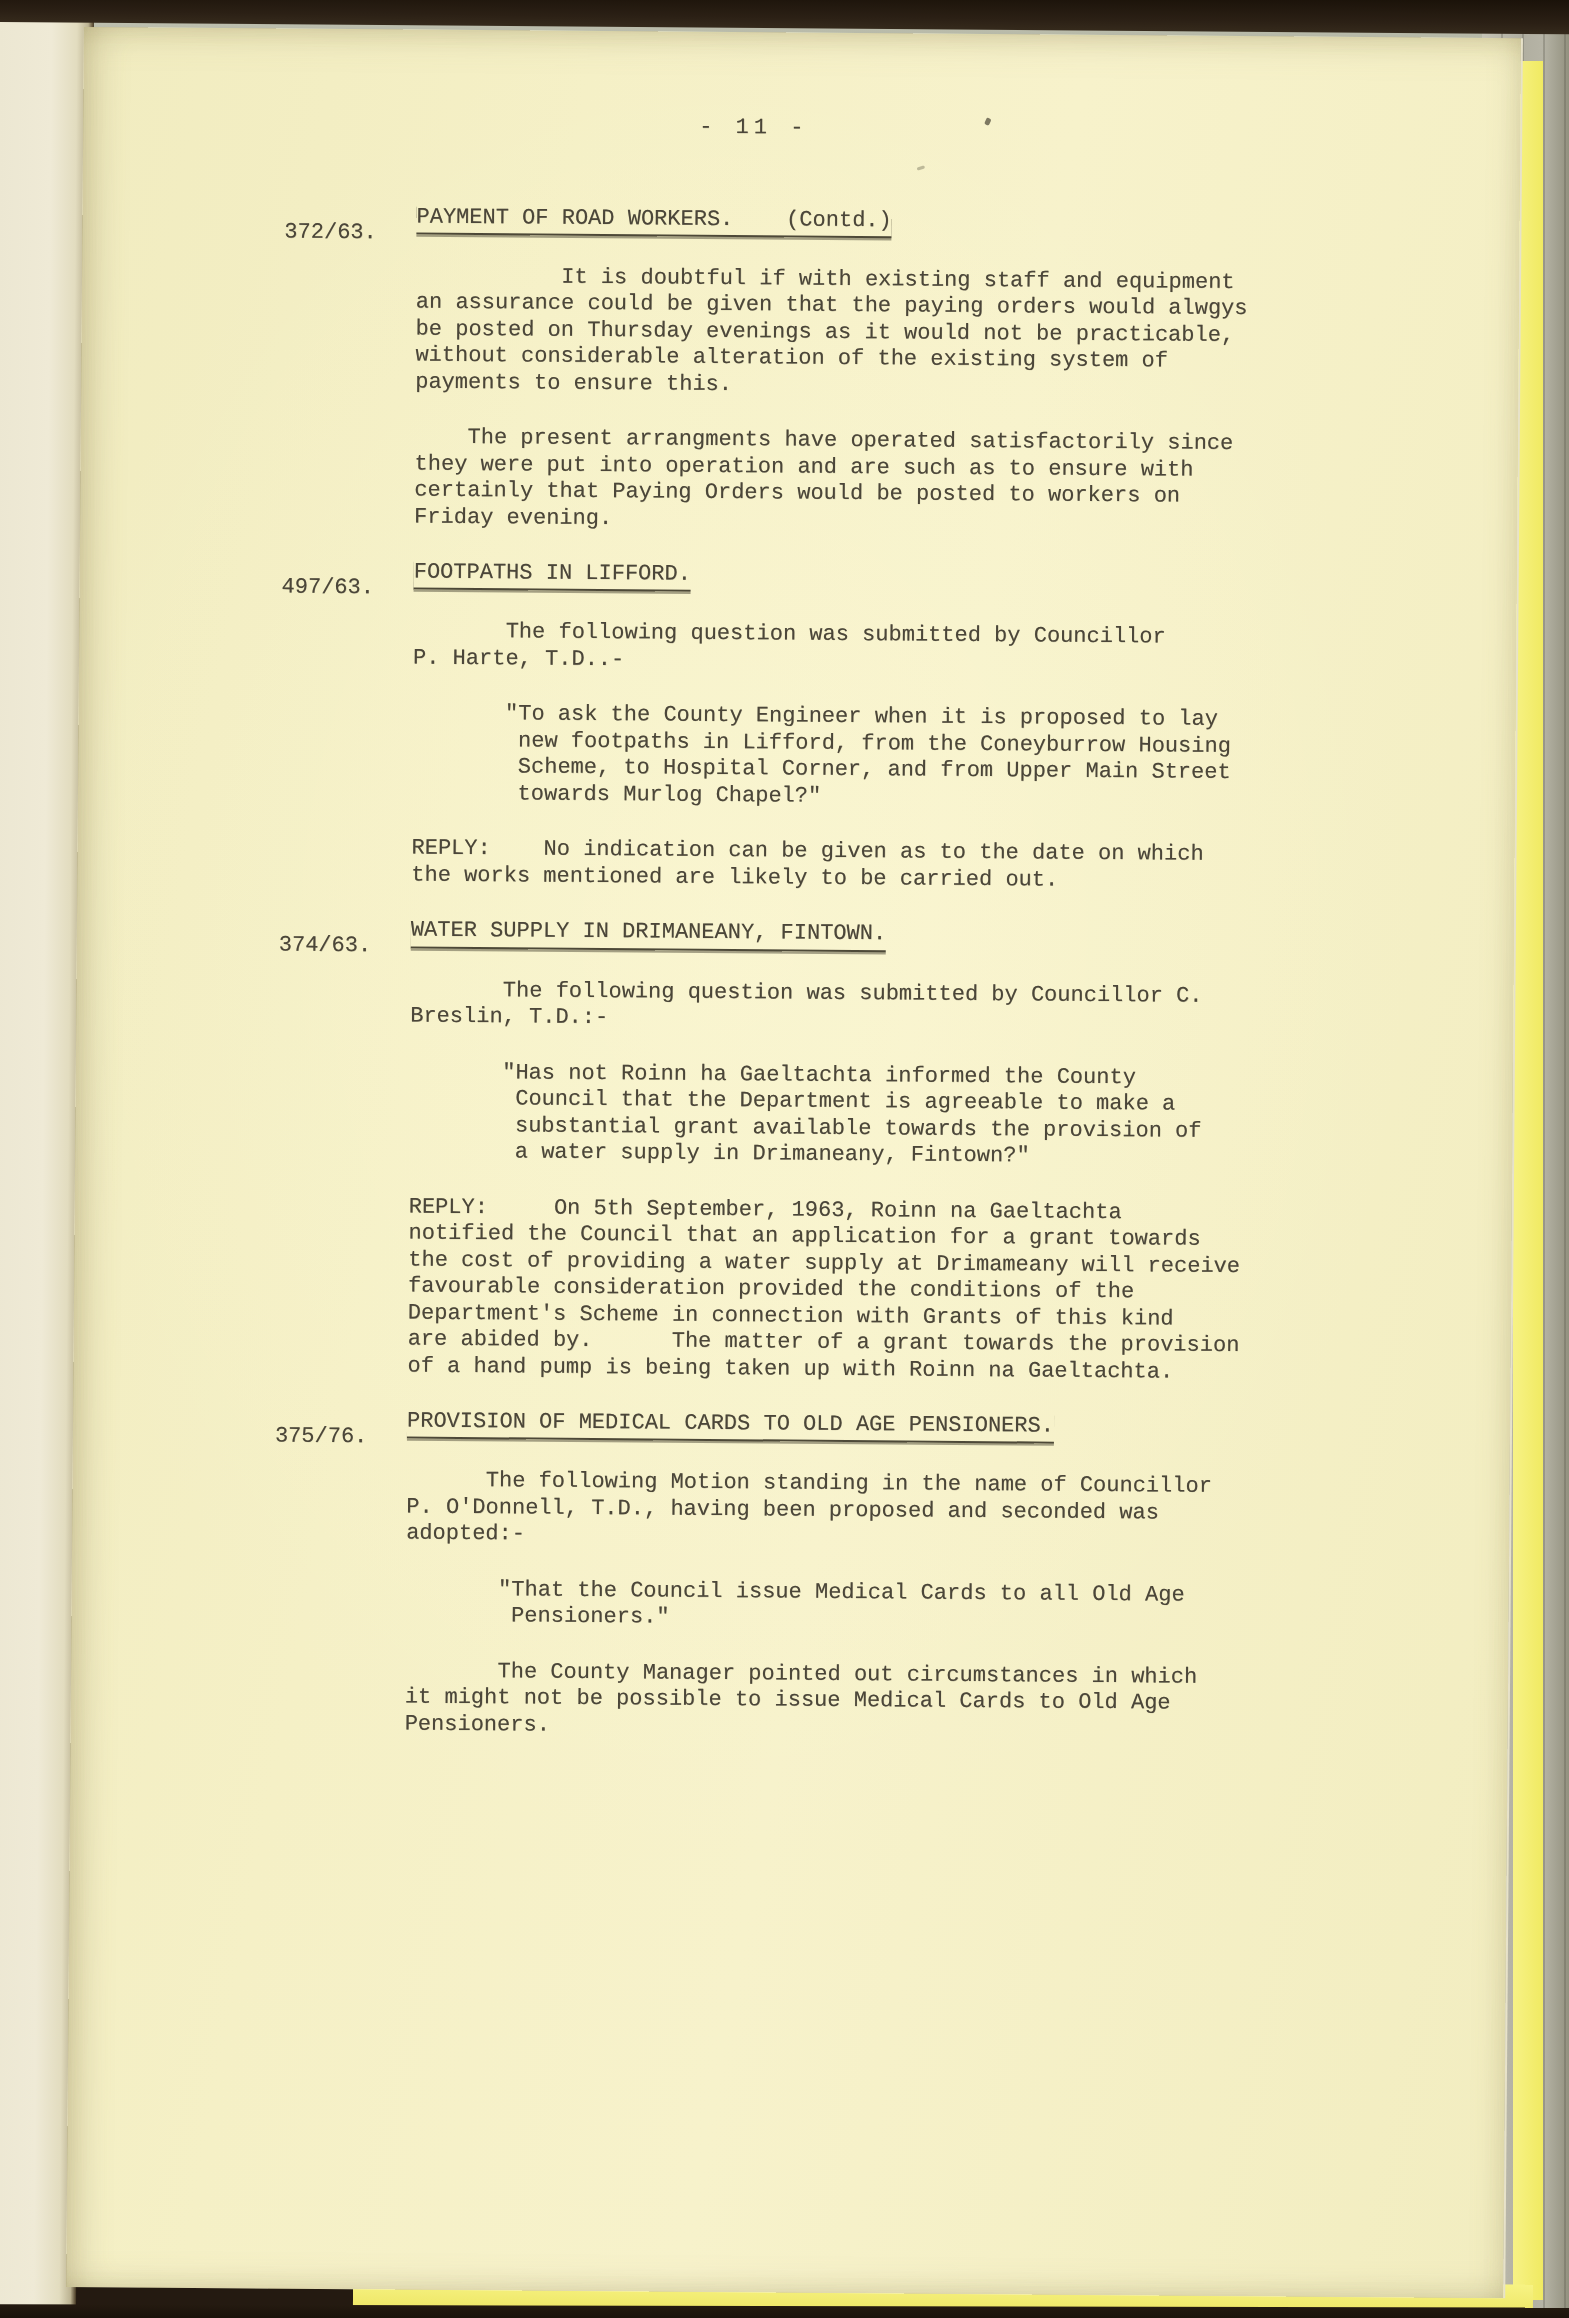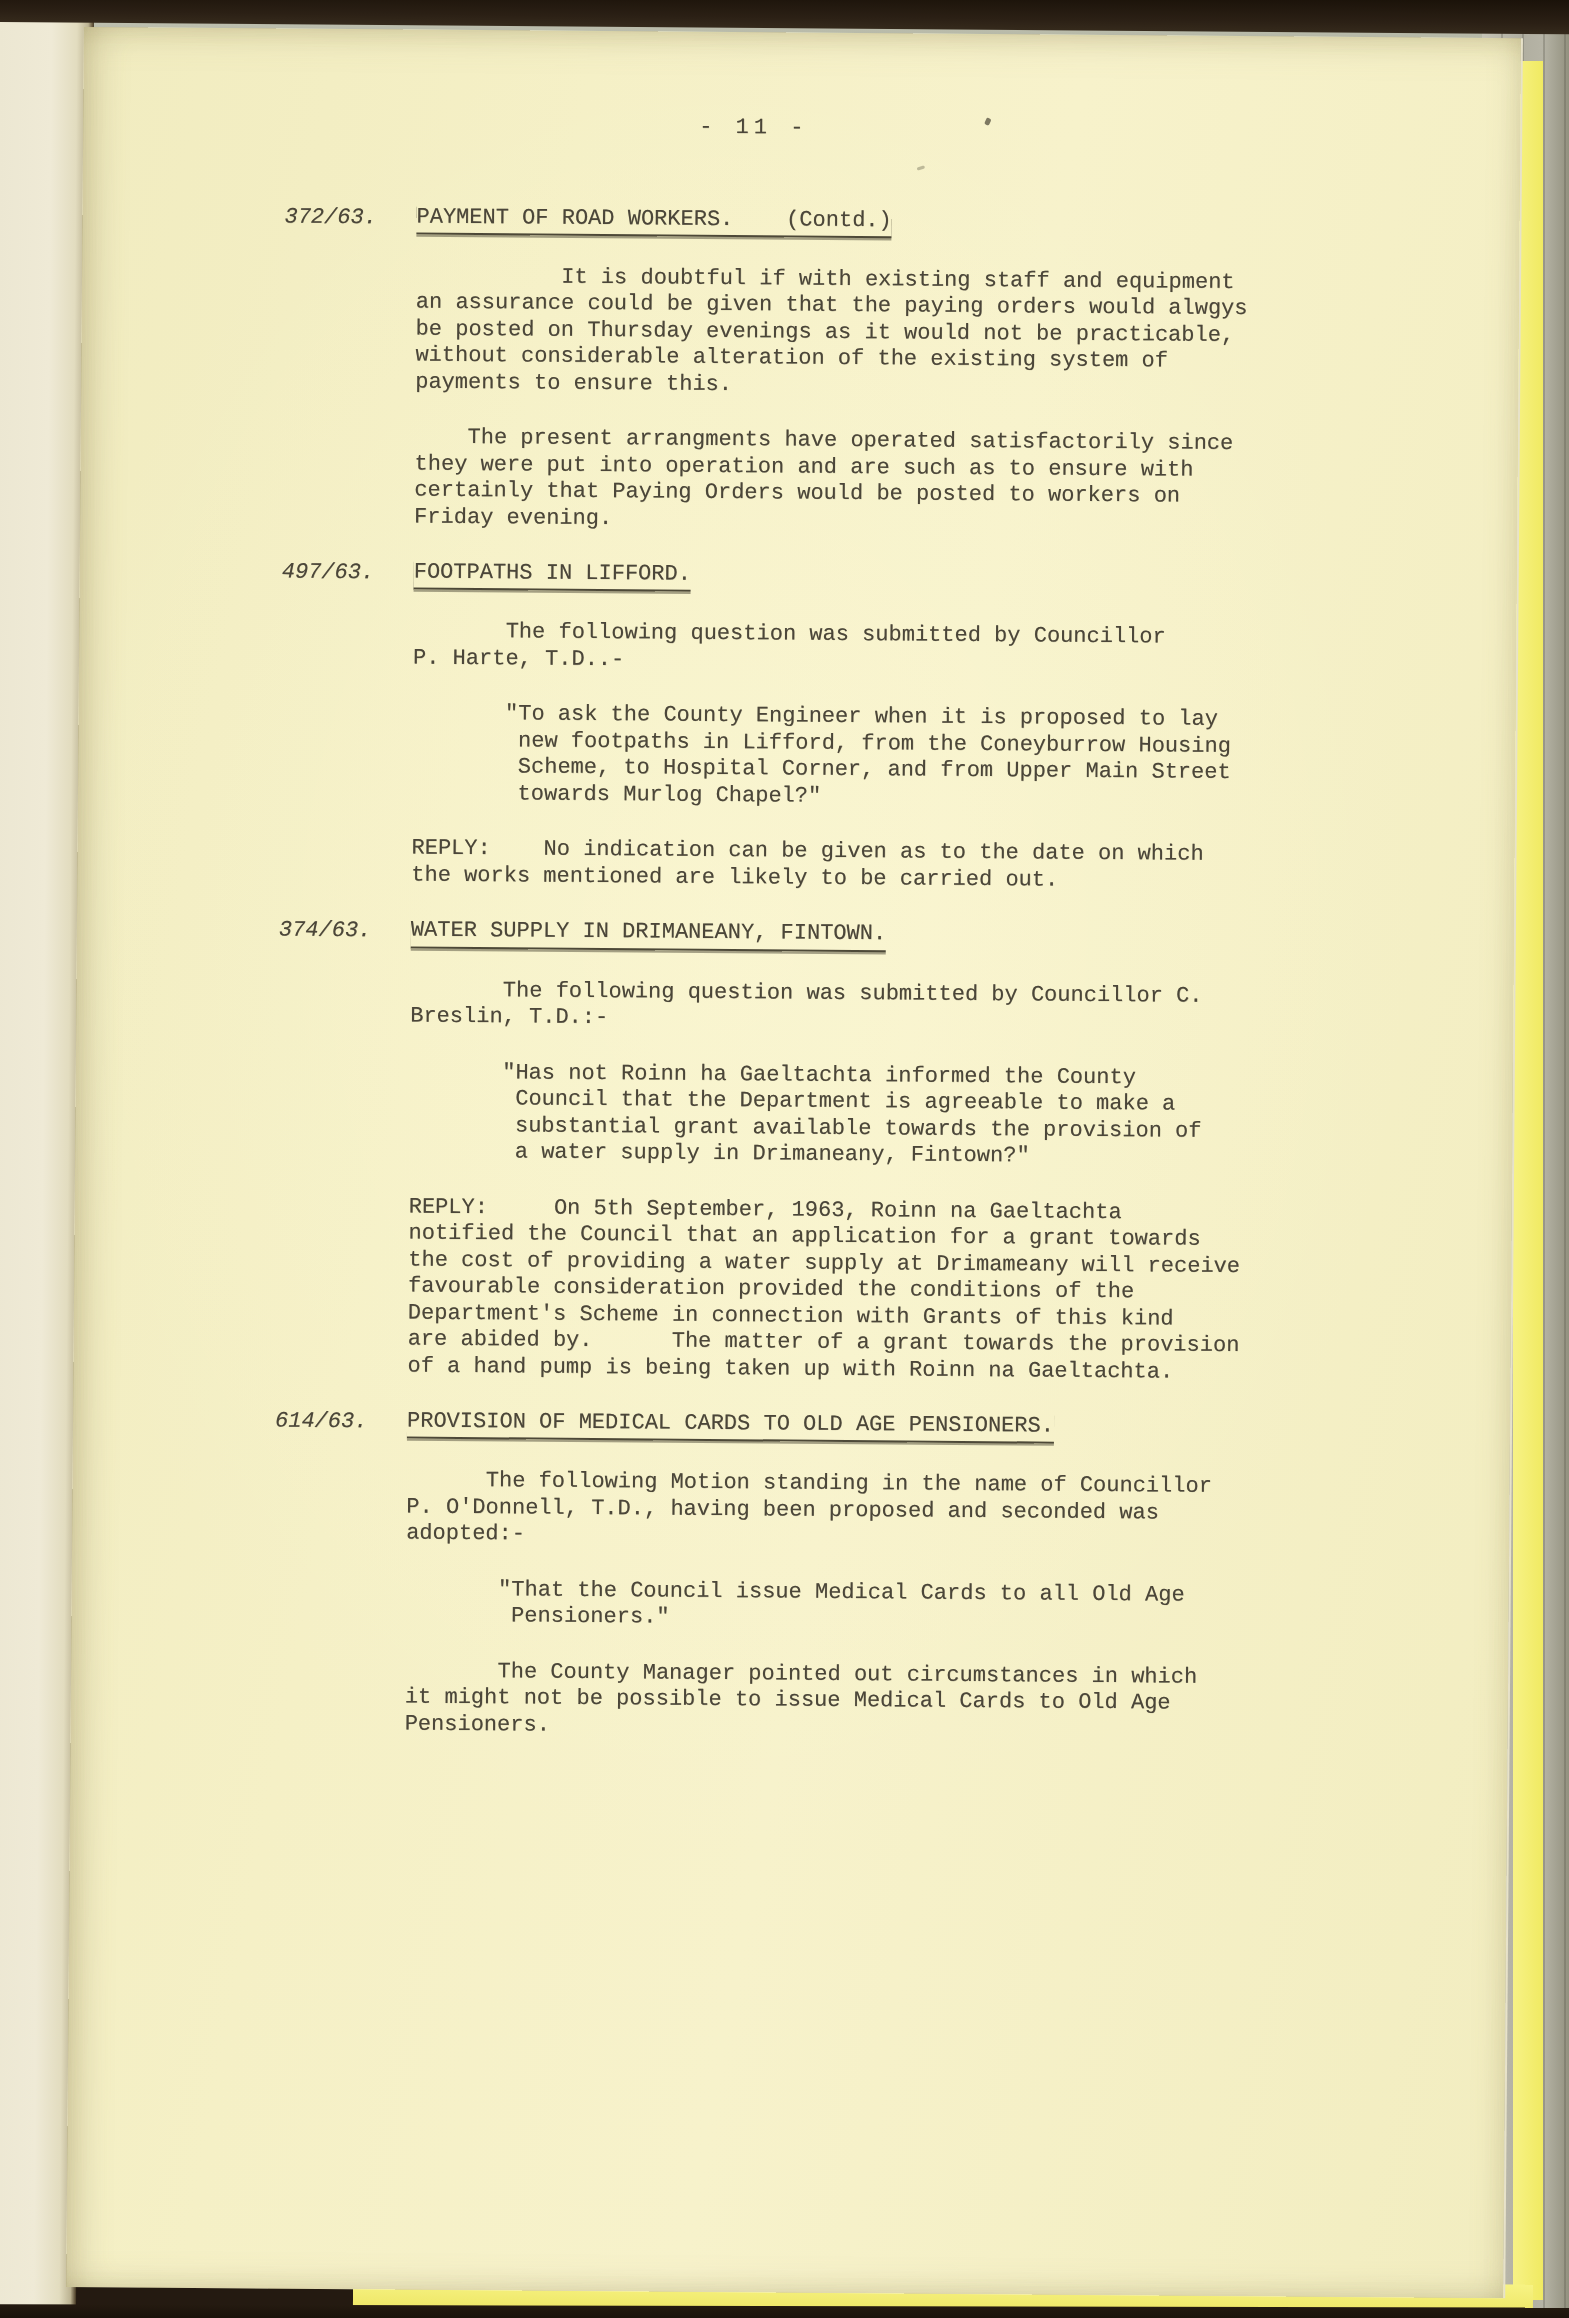--- a/index.html
+++ b/index.html
@@ -78,21 +78,21 @@
     color:#4b4639;
     font-size:22px;line-height:26.5px;
     text-shadow:0.3px 0.3px 0 rgba(74,69,55,.28), -0.2px 0 0 rgba(74,69,55,.18);
   }
   .pageno{
     margin-left:282px;margin-bottom:65px;
     letter-spacing:5px;
     white-space:pre;
   }
   .section-head{position:relative;margin:7.7px 0 29px 0;}
-  .section-head .ref{position:absolute;left:-132px;top:1px;white-space:pre;font-style:italic;}
+  .section-head .ref{position:absolute;left:-132px;top:16px;white-space:pre;}
   .section-head .heading{
     display:inline-block;white-space:pre;
     border-bottom:2.8px solid rgba(62,57,42,.92);
     box-shadow:0 2.2px 0 rgba(62,57,42,.45);
     padding-bottom:1.7px;
   }
   .para{
     margin:0 0 29px 0;
     white-space:pre-wrap;
   }
@@ -161,21 +161,21 @@
 notified the Council that an application for a grant towards
 the cost of providing a water supply at Drimameany will receive
 favourable consideration provided the conditions of the
 Department's Scheme in connection with Grants of this kind
 are abided by.      The matter of a grant towards the provision
 of a hand pump is being taken up with Roinn na Gaeltachta.</p>
       </section>
 
       <section class="minute">
         <div class="section-head">
-          <span class="ref">614/63.</span>
+          <span class="ref">375/76.</span>
           <span class="heading">PROVISION OF MEDICAL CARDS TO OLD AGE PENSIONERS.</span>
         </div>
         <p class="para">      The following Motion standing in the name of Councillor
 P. O'Donnell, T.D., having been proposed and seconded was
 adopted:-</p>
         <p class="para">       "That the Council issue Medical Cards to all Old Age
         Pensioners."</p>
         <p class="para">       The County Manager pointed out circumstances in which
 it might not be possible to issue Medical Cards to Old Age
 Pensioners.</p>

